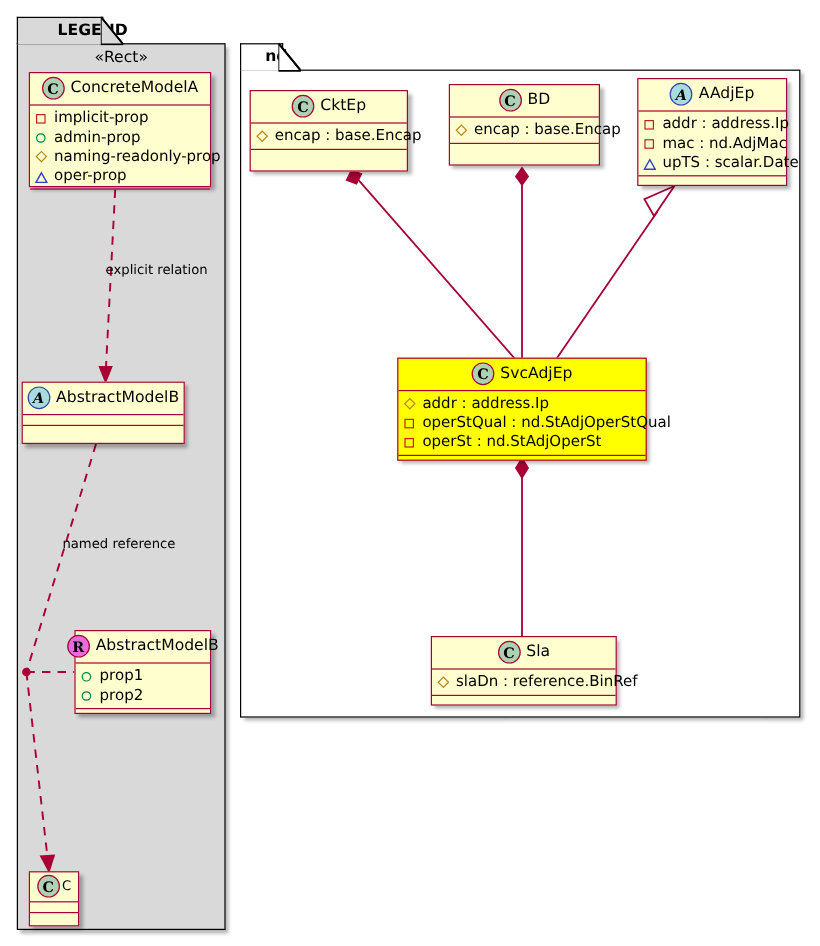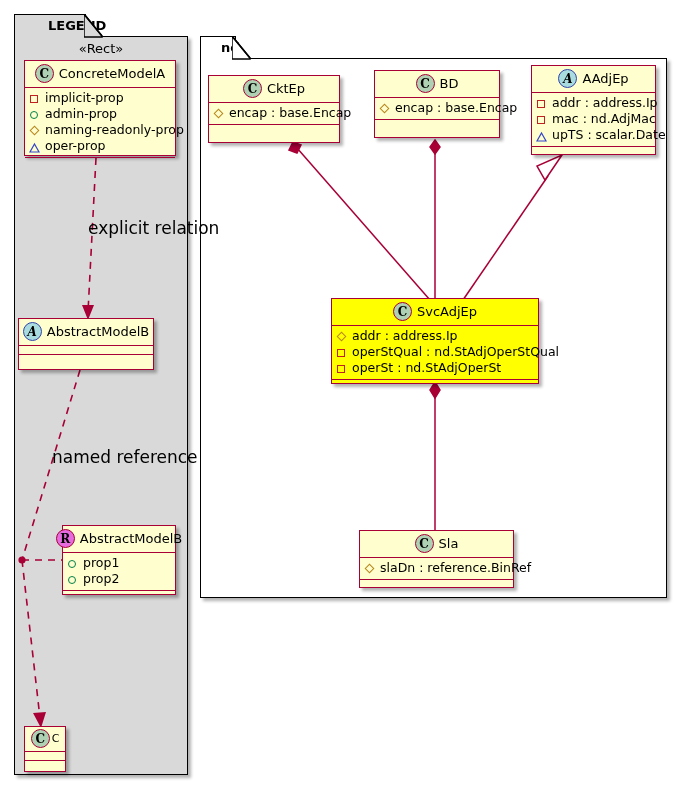--- a/index.html
+++ b/index.html
@@ -137,21 +137,21 @@
     width: 7px; height: 7px;
     border: 1.3px solid #b8861b; background: transparent;
     position: absolute; left: 1.5px; top: 2.5px;
     transform: rotate(45deg);
     box-sizing: border-box;
   }
 
   
   .edge-label {
     position: absolute;
-    font-size: 17px;
+    font-size: 11px;
     color: #000000;
     white-space: nowrap;
     z-index: 3;
   }
 </style>
 </head>
 <body>
 
 <div class="canvas">
 

